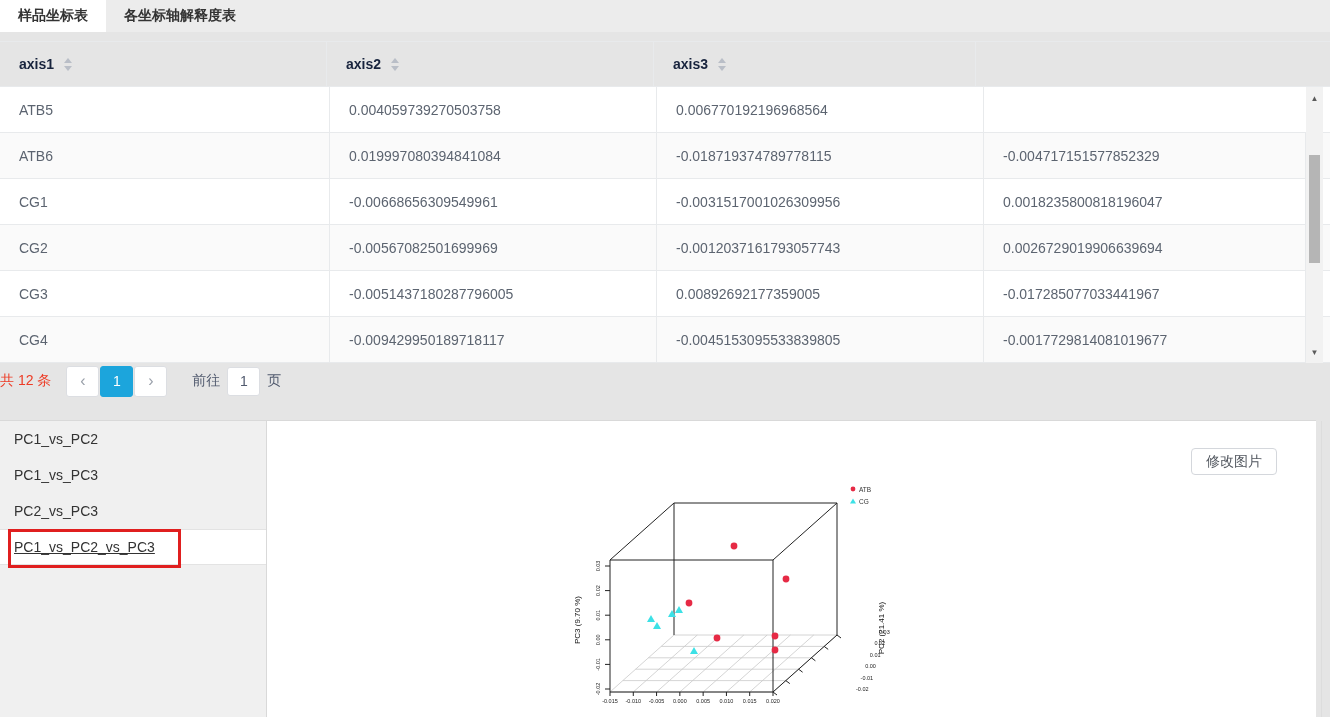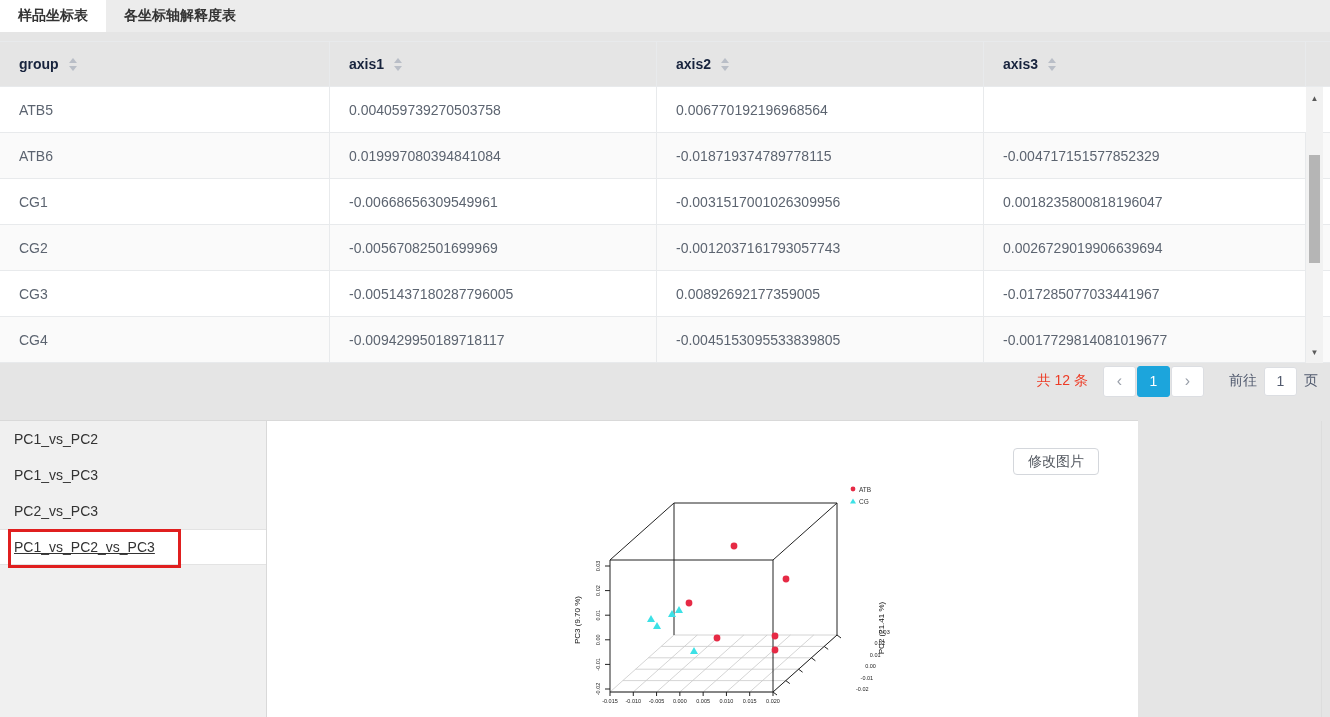--- a/index.html
+++ b/index.html
@@ -24,56 +24,49 @@
   .td{display:flex;align-items:center;font-size:14px;color:#5c6470;padding-left:19px;box-sizing:border-box;border-right:1px solid #e8eaec;white-space:nowrap;overflow:hidden;}
 
   
   .sbar{position:absolute;left:1306px;top:87px;width:17px;height:276px;background:#f2f2f2;}
   .sarrow{position:absolute;left:0;width:17px;height:14px;display:flex;align-items:center;justify-content:center;font-size:8px;color:#5a5a5a;cursor:pointer;}
   .sarrow.up{top:4px;}
   .sarrow.down{bottom:4px;}
   .sthumb{position:absolute;left:3px;top:68px;width:11px;height:108px;background:#b5b5b5;cursor:pointer;}
 
   
-  .pager{position:absolute;top:363px;left:0;width:1330px;height:36px;display:flex;align-items:center;justify-content:flex-end;padding-right:12px;box-sizing:border-box;font-size:14px;color:#515a6e;}
+  .pager{position:absolute;top:363px;left:0;width:1330px;height:36px;display:flex;align-items:center;padding-right:12px;box-sizing:border-box;font-size:14px;color:#515a6e;}
   .total{color:#ed3b25;margin-right:14px;}
   .pbtn{width:33px;height:31px;border:1px solid #dcdee2;border-radius:3px;background:#fff;display:flex;align-items:center;justify-content:center;color:#9aa0aa;font-size:16px;margin-left:1px;cursor:pointer;box-sizing:border-box;user-select:none;}
   .pbtn.cur{background:#1ca5dc;border-color:#1ca5dc;color:#fff;font-size:14px;}
   .goto-label{margin-left:25px;}
   .goto-input{width:33px;height:29px;border:1px solid #dcdee2;border-radius:3px;text-align:center;font-size:14px;color:#515a6e;margin:0 7px;box-sizing:border-box;outline:none;}
 
   
-  .bpanel{position:absolute;top:420px;left:0;width:1138px;height:297px;border-top:1px solid #d9d9d9;box-sizing:border-box;background:#fff;}
+  .bpanel{position:absolute;top:420px;left:0;width:1316px;height:297px;border-top:1px solid #d9d9d9;box-sizing:border-box;background:#fff;}
   .psidebar{position:absolute;left:0;top:0;width:267px;height:296px;background:#f0f0f0;border-right:1px solid #d9d9d9;box-sizing:border-box;}
   .plot-item{height:36px;display:flex;align-items:center;padding-left:14px;font-size:14px;color:#333;cursor:pointer;}
   .plot-item.selected{background:#fff;border-top:1px solid #e3e3e3;border-bottom:1px solid #e3e3e3;box-sizing:border-box;text-decoration:underline;}
   .red-box{position:absolute;left:8px;top:108px;width:167px;height:33px;border:3px solid #e01f1f;z-index:3;pointer-events:none;}
   .edit-btn{position:absolute;right:39px;top:27px;height:27px;padding:0 14px;border:1px solid #d4d7dc;border-radius:4px;background:#fff;font-size:14px;color:#51565e;cursor:pointer;}
   .plot-svg{position:absolute;left:267px;top:-1px;width:1063px;height:297px;}
   .panel-right-line{position:absolute;left:1321px;top:0;width:1px;height:296px;background:#ddd;}
 </style>
 </head>
 <body>
 
 <div class="page">
 
   <div class="tabbar">
     <div class="tab active">样品坐标表</div>
     <div class="tab">各坐标轴解释度表</div>
   </div>
 
   <div class="table">
     <div class="thead">
-      <div class="th col0">
-        <span>group</span>
-        <span class="sort">
-            <i class="c-up"></i>
-            <i class="c-down"></i>
-          </span>
-      </div>
       <div class="th col1">
         <span>axis1</span>
         <span class="sort">
             <i class="c-up"></i>
             <i class="c-down"></i>
           </span>
       </div>
       <div class="th col2">
         <span>axis2</span>
         <span class="sort">

